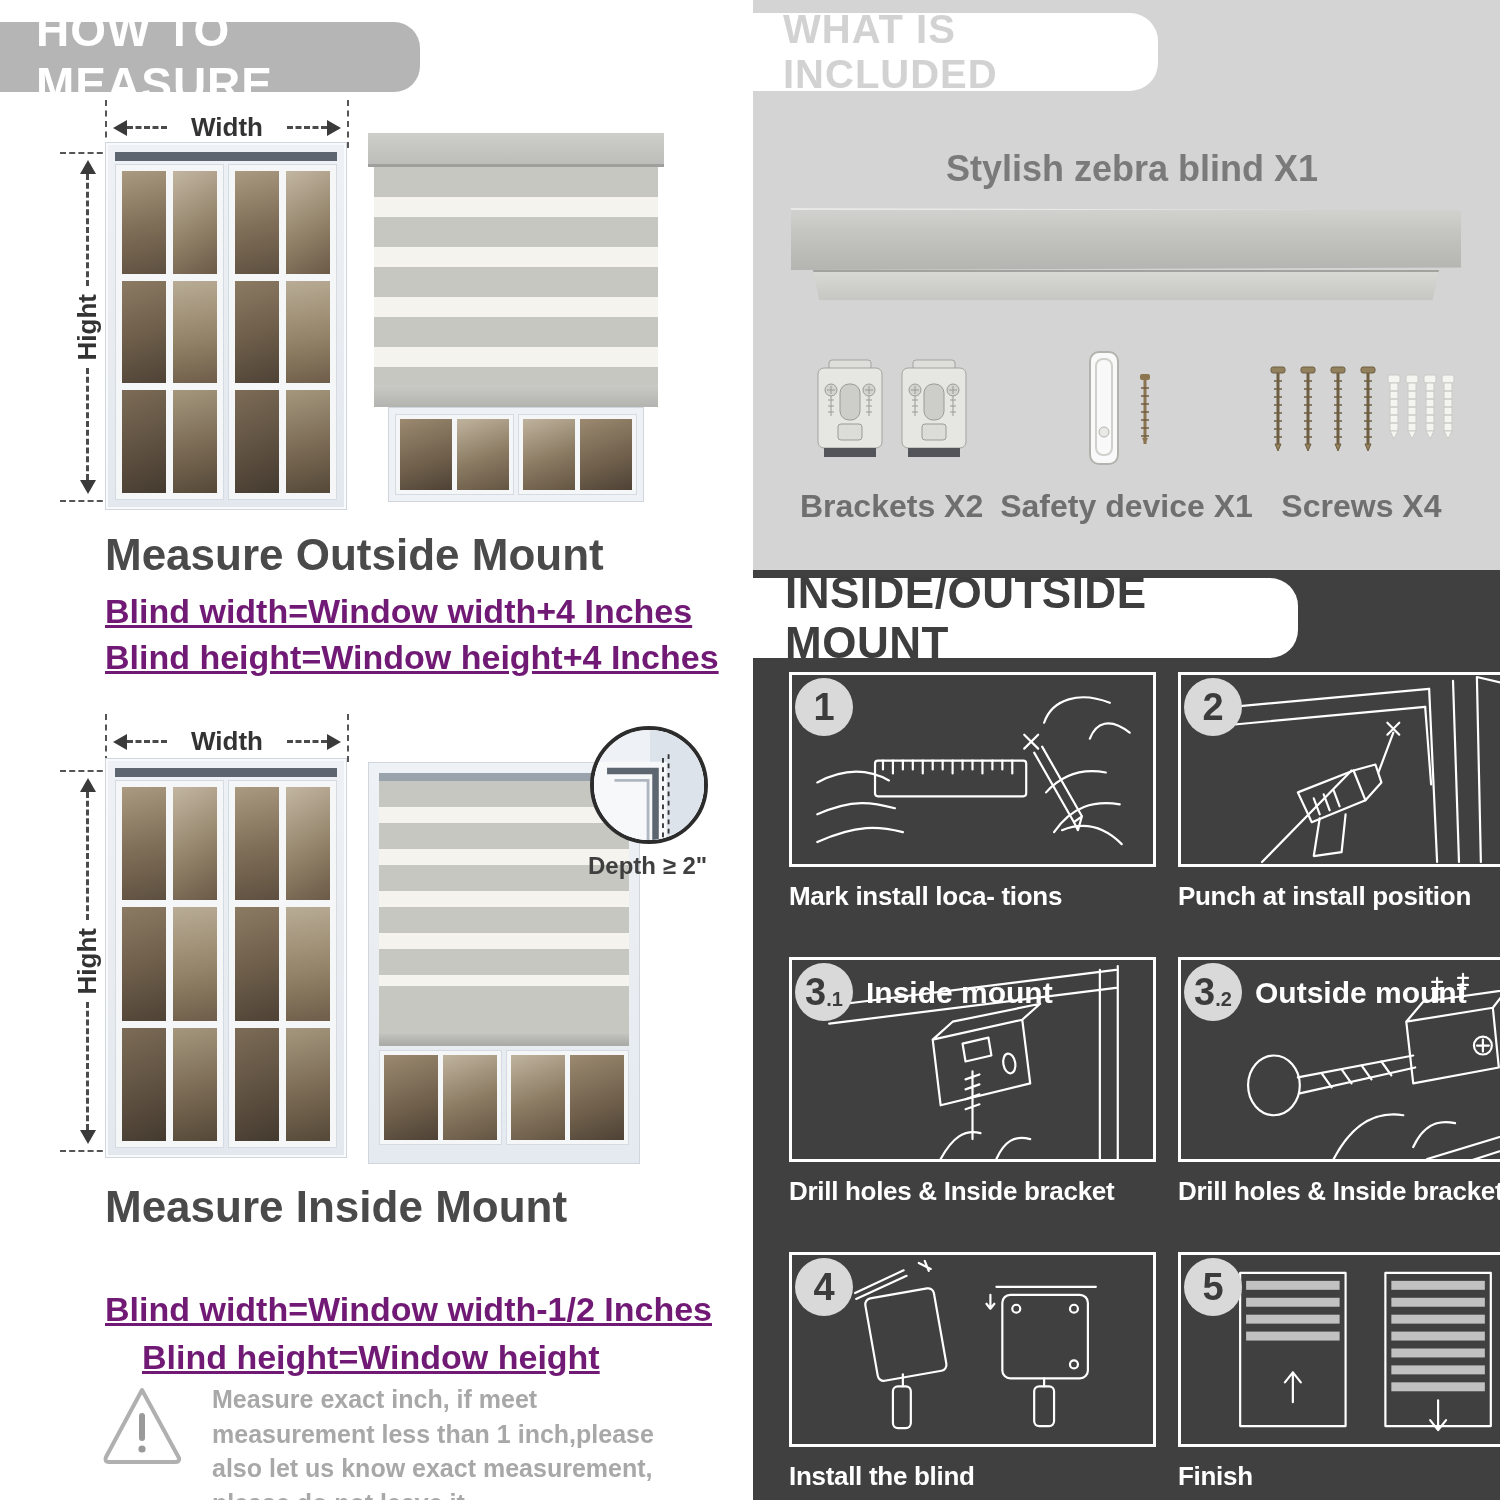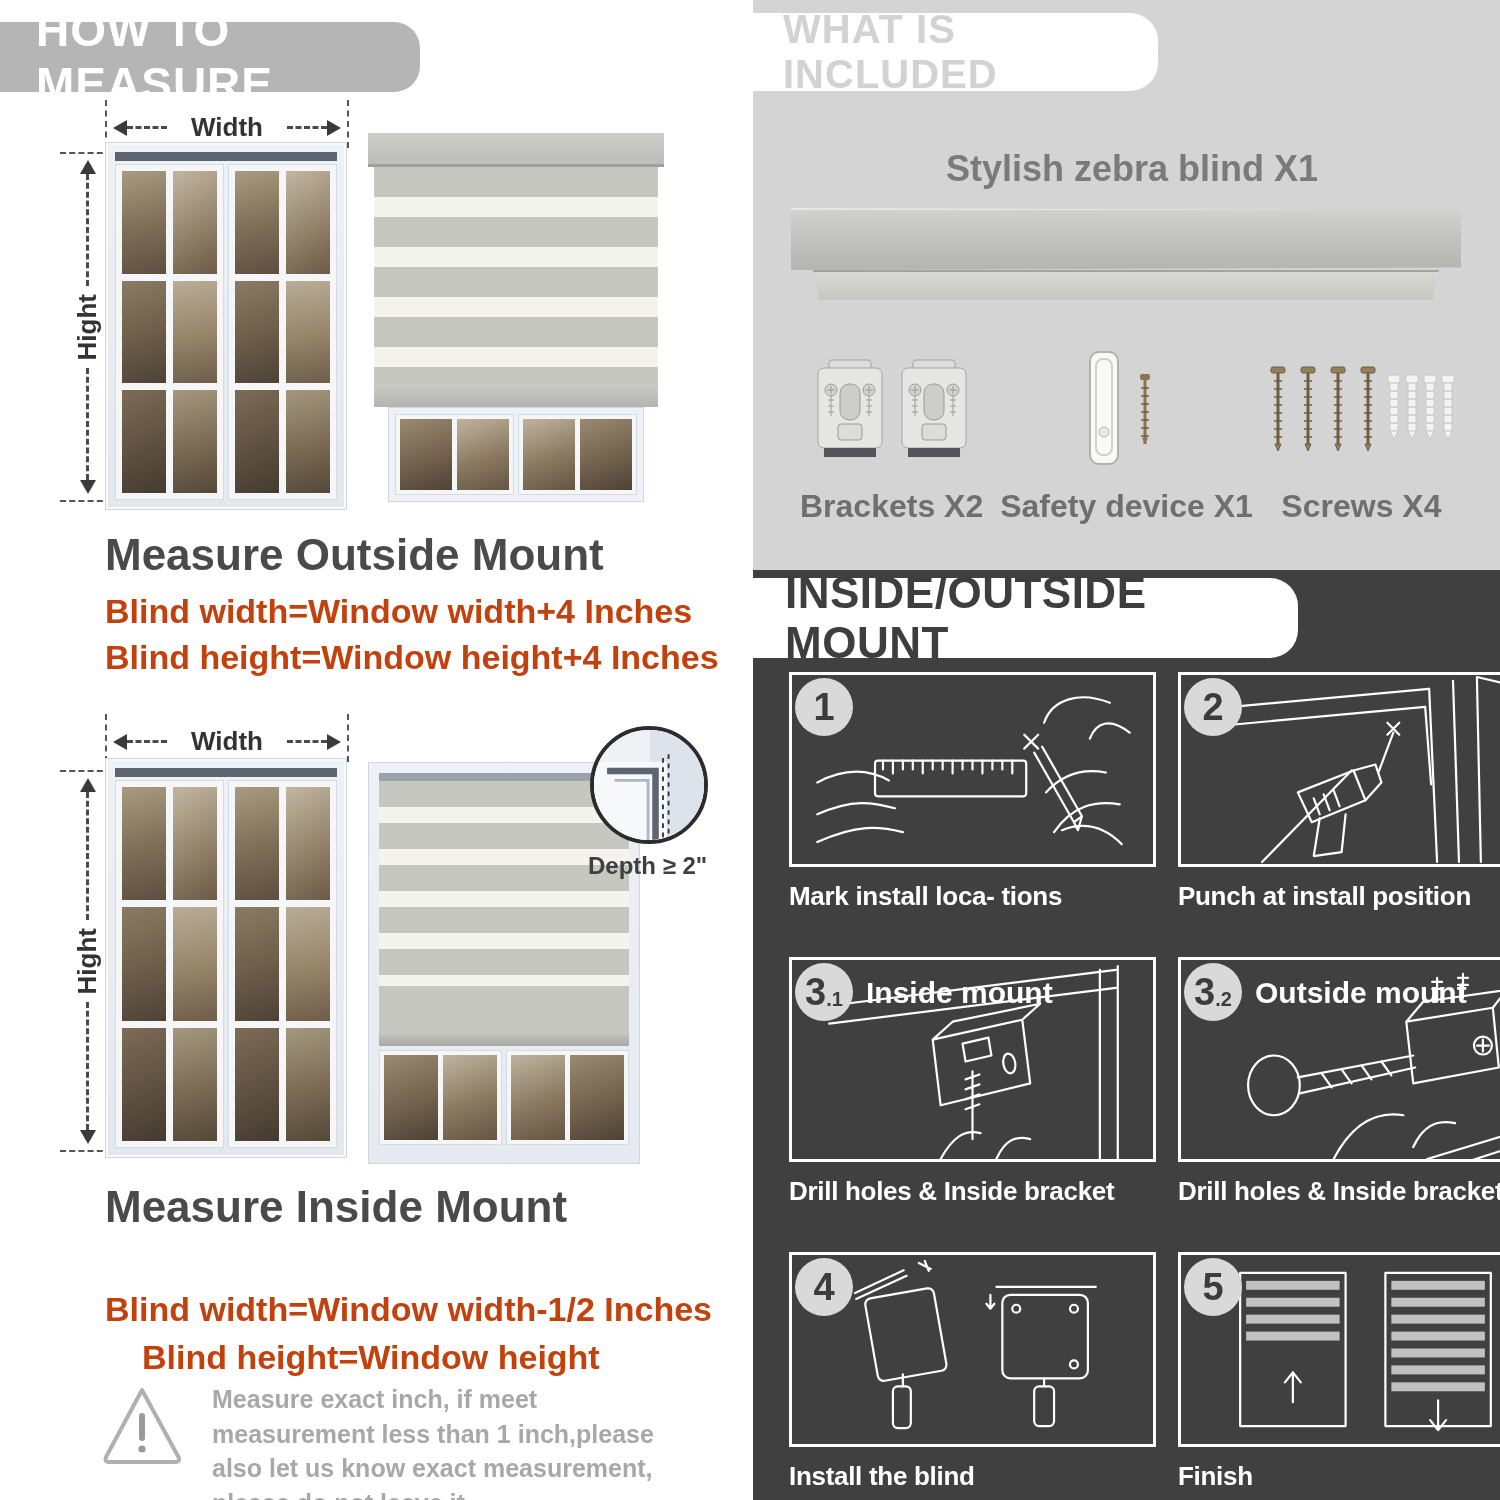--- a/index.html
+++ b/index.html
@@ -60,21 +60,21 @@
   .wi-stripes{height:205px;background:repeating-linear-gradient(180deg,#c6c7c1 0 26px,#f5f3ee 26px 42px);}
   .wi-solid{height:48px;background:#c6c7c1;}
   .wi-rail{height:12px;background:linear-gradient(180deg,#c2c3be,#a8a9a4);}
   .wi-panes{margin-top:4px;height:calc(100% - 285px);}
 
   .callout{position:absolute;width:118px;height:118px;border:4px solid #2c2c2c;border-radius:50%;
            background:#f2f5f8;overflow:hidden;}
   .depth-label{position:absolute;font-weight:700;font-size:24px;color:#3f3f3f;}
 
   .t-big{position:absolute;font-size:44px;font-weight:700;color:#4a4a4a;}
-  .t-formula{position:absolute;font-size:34px;font-weight:700;color:#c2410c;white-space:nowrap;}
+  .t-formula{position:absolute;font-size:34px;font-weight:700;color:#701a75;white-space:nowrap;text-decoration:underline;}
   .warning{position:absolute;display:flex;gap:26px;align-items:flex-start;}
   .warning .wtext{font-size:25px;font-weight:700;color:#a8a8a8;line-height:1.38;width:445px;}
 
   
   .right-light{position:absolute;left:753px;top:0;width:747px;height:570px;background:#d4d4d4;padding-left:28px;}
   .hdr-right1{position:absolute;left:0;top:13px;width:405px;height:78px;background:#ffffff;
               border-radius:0 28px 28px 0;display:flex;align-items:center;padding-left:30px;}
   .hdr-right1 span{font-size:40px;font-weight:700;color:#d2d2d2;letter-spacing:1px;}
   .blind-name{position:absolute;left:0;right:0;top:148px;text-align:center;
               font-size:36px;font-weight:700;color:#7a7a7a;margin-left:11px;}

